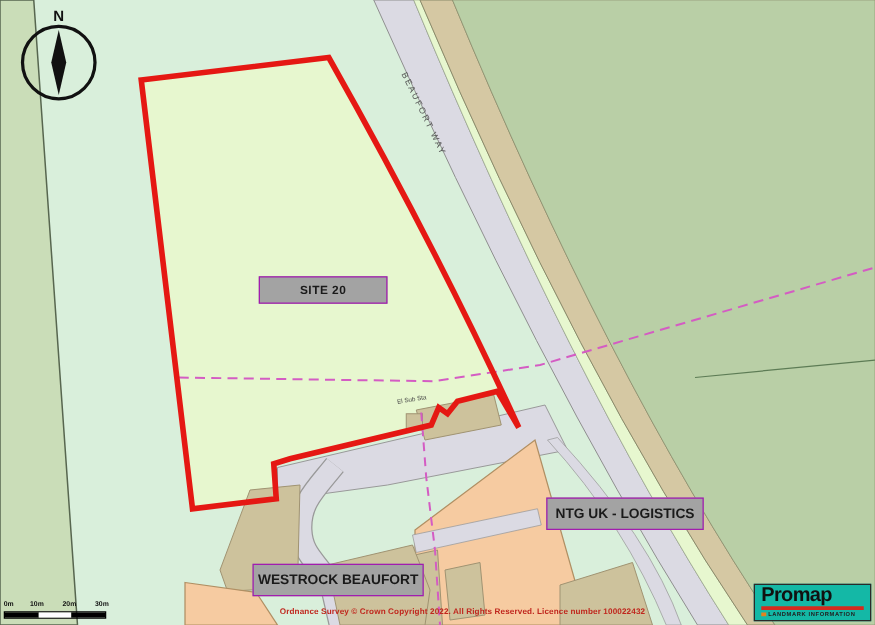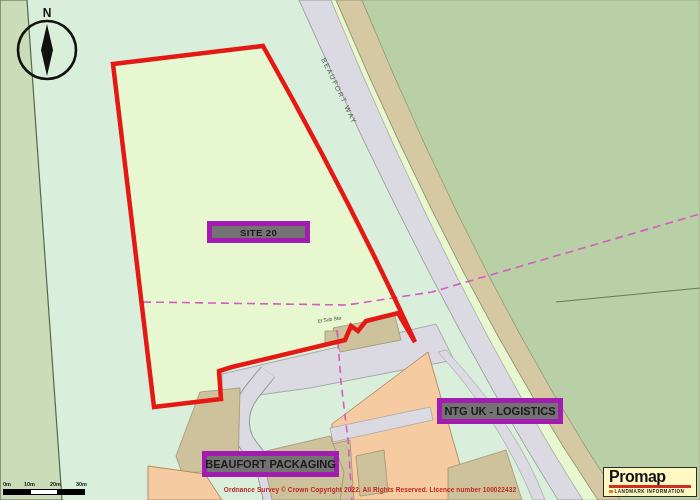--- a/index.html
+++ b/index.html
@@ -1,35 +1,35 @@
 <!DOCTYPE html>
 <html><head>
 <meta charset="utf-8">
 <style>
   html,body{margin:0;padding:0;background:#fff;font-family:"Liberation Sans",sans-serif;}
   #map-wrap{position:relative;width:700px;height:500px;overflow:hidden;background:#d9efdb;}
   #map-svg{position:absolute;left:0;top:0;}
-  .map-label{position:absolute;background:#737373;border:5px solid #a21caf;
+  .map-label{position:absolute;background:#a3a3a3;border:1px solid #a21caf;
     display:flex;align-items:center;justify-content:center;
     font-weight:bold;color:#1a1a1a;white-space:nowrap;box-sizing:border-box;}
   #site-label{left:207px;top:221px;width:103px;height:22px;font-size:9.5px;letter-spacing:.4px;}
   #ntg-label{left:437px;top:398px;width:126px;height:26px;font-size:11px;}
   #westrock-label{left:202px;top:451px;width:137px;height:26px;font-size:11px;}
   #copyright{position:absolute;left:150px;top:486px;width:440px;text-align:center;
     font-size:6.5px;color:#c0271e;font-weight:bold;letter-spacing:.1px;}
   
   #scalebar{position:absolute;left:3px;top:481px;width:90px;height:16px;}
   #scalebar .ticks{position:relative;height:7px;font-size:5.5px;color:#111;font-weight:bold;}
   #scalebar .ticks span{position:absolute;top:0;}
   #t0{left:0;} #t1{left:21px;} #t2{left:47px;} #t3{left:73px;}
   #scalebar .bar{margin-top:1px;width:80px;height:4px;border:1px solid #000;display:flex;}
   #scalebar .bar i{flex:1;display:block;}
   #scalebar .seg-b{background:#000;} #scalebar .seg-w{background:#fff;}
   
-  #promap{position:absolute;left:603px;top:467px;width:94px;height:30px;background:#fef9c3;
+  #promap{position:absolute;left:603px;top:467px;width:94px;height:30px;background:#14b8a6;
     border:1px solid #2a2a2a;box-sizing:border-box;padding:1px 5px 0 5px;}
   #promap .word{font-size:16px;font-weight:bold;color:#111;letter-spacing:-0.5px;line-height:16px;}
   #promap .redbar{height:2.5px;background:#d42b1e;margin:0 0 1.5px 0;}
   #promap .sub{font-size:4.6px;color:#222;font-weight:bold;letter-spacing:.5px;display:flex;align-items:center;gap:2px;}
   #promap .sq{width:3.5px;height:3.5px;background:#e2821e;display:inline-block;}
 </style>
 </head>
 <body>
 
 <div id="map-wrap">
@@ -86,21 +86,21 @@
 
     <g>
       <circle cx="47" cy="50" r="29" fill="none" stroke="#111" stroke-width="2.6"></circle>
       <polygon points="47,24 53,50 47,76 41,50" fill="#111"></polygon>
       <text x="47" y="17" font-size="12" font-weight="bold" fill="#111" text-anchor="middle">N</text>
     </g>
   </svg>
 
   <div class="map-label" id="site-label">SITE 20</div>
   <div class="map-label" id="ntg-label">NTG UK - LOGISTICS</div>
-  <div class="map-label" id="westrock-label">BEAUFORT PACKAGING</div>
+  <div class="map-label" id="westrock-label">WESTROCK BEAUFORT</div>
 
   <div id="copyright">Ordnance Survey © Crown Copyright 2022. All Rights Reserved. Licence number 100022432</div>
 
   <div id="scalebar">
     <div class="ticks">
       <span id="t0">0m</span>
       <span id="t1">10m</span>
       <span id="t2">20m</span>
       <span id="t3">30m</span>
     </div>

